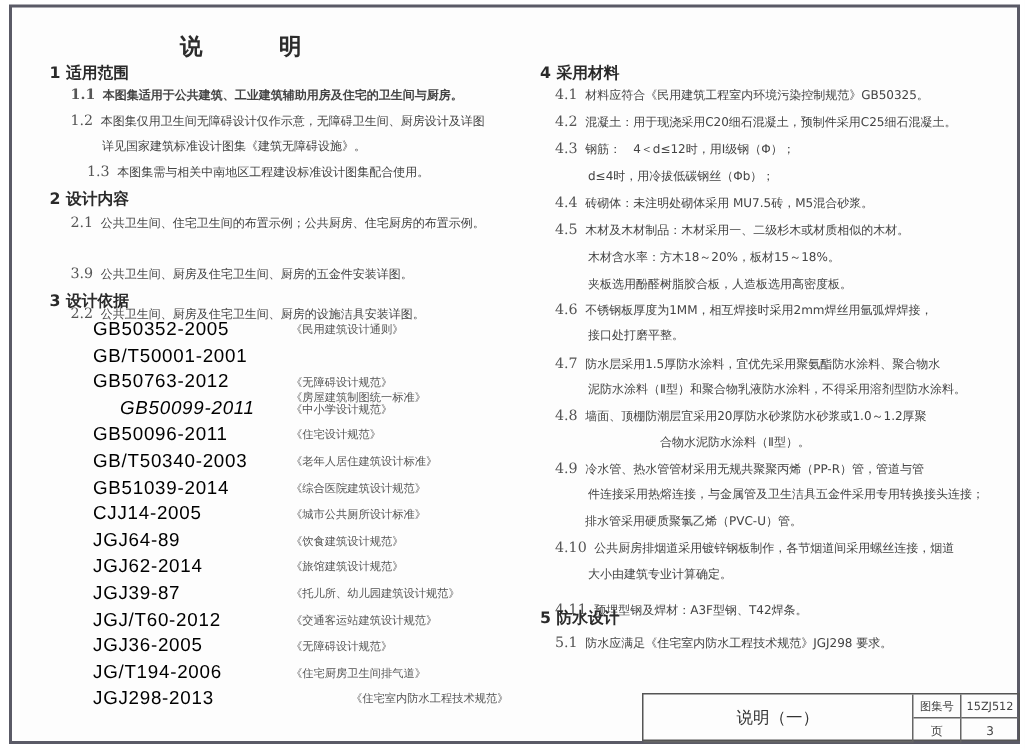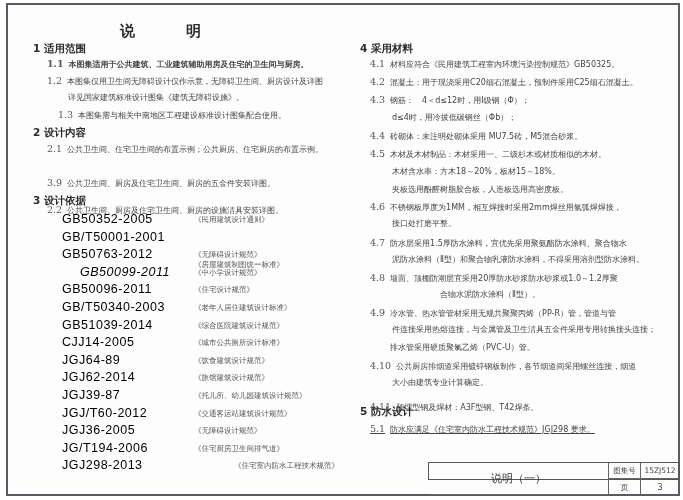--- a/index.html
+++ b/index.html
@@ -102,22 +102,22 @@
       <div class="it" style="left: 392px; top: 324px;"><span>件连接采用热熔连接，与金属管及卫生洁具五金件采用专用转换接头连接；</span></div>
       <div class="it" style="left: 390px; top: 342px;"><span>排水管采用硬质聚氯乙烯（PVC-U）管。</span></div>
       <div class="it" style="left: 370px; top: 360px;"><span class="n">4.10</span><span>公共厨房排烟道采用镀锌钢板制作，各节烟道间采用螺丝连接，烟道</span></div>
       <div class="it" style="left: 392px; top: 377px;"><span>大小由建筑专业计算确定。</span></div>
       <div class="it" style="left: 370px; top: 401px;"><span class="n">4.11</span><span>预埋型钢及焊材：A3F型钢、T42焊条。</span></div>
     </div>
 </div>
 
 <div>
   <div class="h" style="left:360px;top:405px;">5 防水设计</div>
-  <div class="it" style="left:370px;top:423px;text-decoration:underline;"><span class="n">5.1</span><span>防水应满足《住宅室内防水工程技术规范》JGJ298 要求。</span></div>
+  <div class="it" style="left:370px;top:423px;"><span class="n">5.1</span><span>防水应满足《住宅室内防水工程技术规范》JGJ298 要求。</span></div>
 </div>
 
-<div class="tb" style="left:428px;top:462px;width:252px;height:18px;">
+<div class="tb" style="left:428px;top:462px;width:252px;height:32px;">
   <div class="tbcell" style="left:0;top:0;width:180px;height:32px;font-size:11px;color:#333;">说明（一）</div>
   <div class="tbcell" style="left:180px;top:0;width:32px;height:16px;font-size:7.5px;">图集号</div>
   <div class="tbcell" style="left:212px;top:0;width:38px;height:16px;font-size:7.5px;border-right:none;">15ZJ512</div>
   <div class="tbcell" style="left:180px;top:16px;width:32px;height:16px;border-bottom:none;">页</div>
   <div class="tbcell" style="left:212px;top:16px;width:38px;height:16px;border-right:none;border-bottom:none;">3</div>
 </div>
 
 </body></html>

